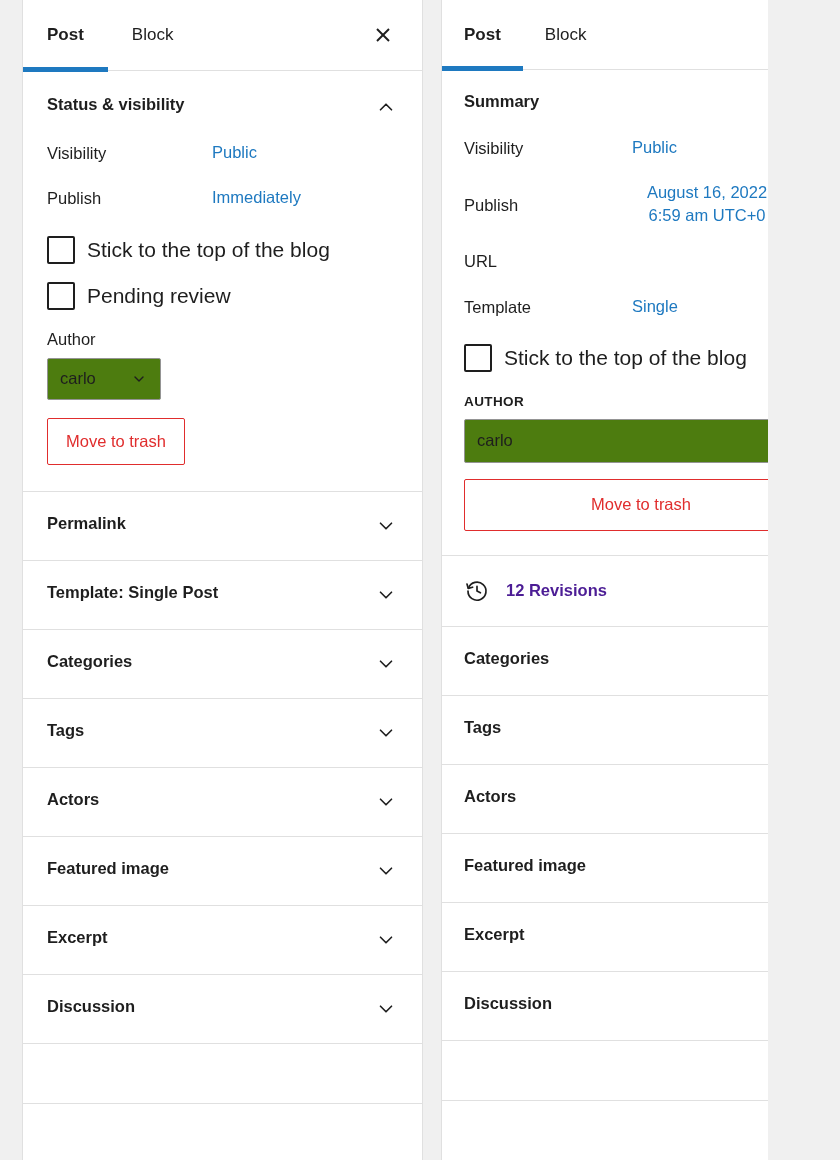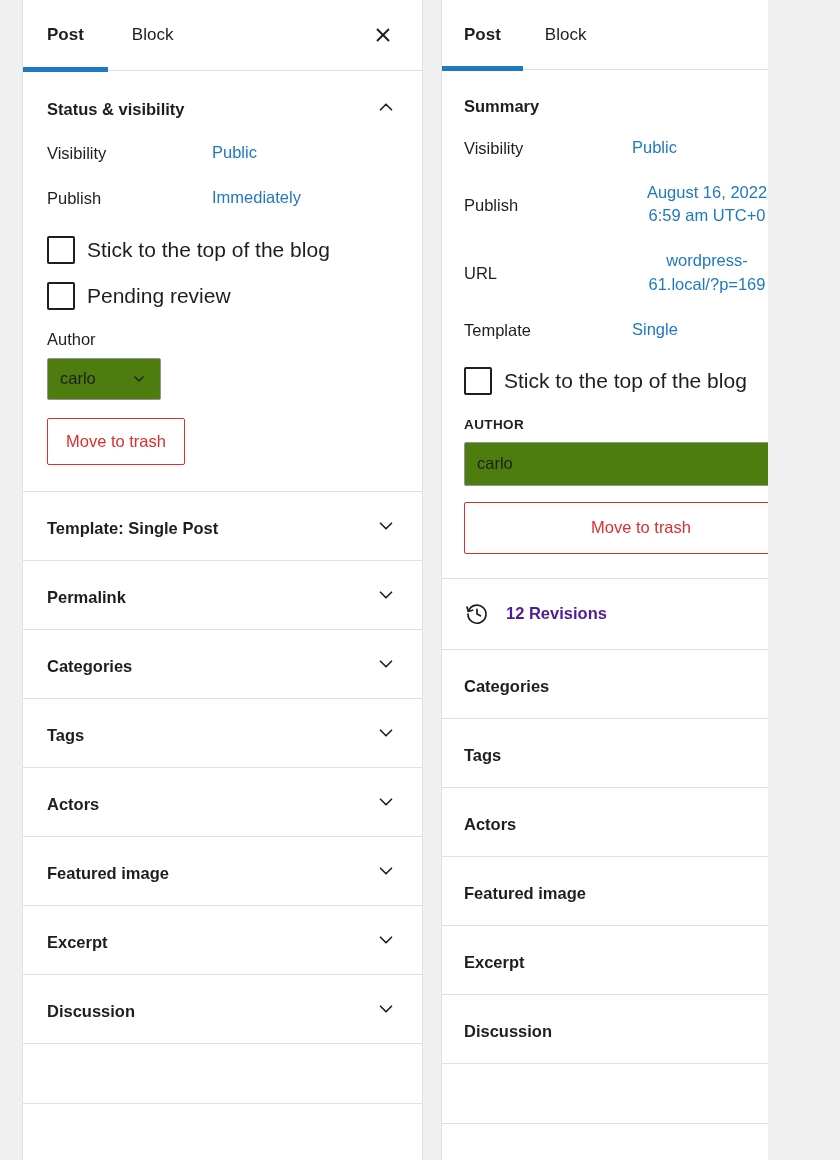--- a/index.html
+++ b/index.html
@@ -59,21 +59,21 @@
     color: #1e1e1e;
     background: none; border: none;
   }
   .panel-right .tab { padding: 0 22px; }
   .panel-right .tabbar { height: 70px; }
   .panel-right .tab { height: 70px; }
 
   
   .section { border-bottom: 1px solid #e0e0e0; }
   .section-head {
-    display: flex; align-items: flex-end; justify-content: space-between;
+    display: flex; align-items: flex-start; justify-content: space-between;
     cursor: pointer;
     background: none; border: none; width: 100%;
     font-family: inherit;
     text-align: left;
   }
   .section-title {
     font-size: 16.5px;
     font-weight: 600;
     color: #1e1e1e;
   }
@@ -258,31 +258,31 @@
               </svg>
           </span>
         </div>
 
         <button class="btn-trash">Move to trash</button>
       </div>
     </div>
 
     <div class="section">
       <button class="section-head collapsed-row">
+        <span class="section-title">Permalink</span>
+        <span class="chev">
+            <svg width="22" height="22" viewBox="0 0 24 24" fill="none" stroke="currentColor" stroke-width="1.8" stroke-linecap="round" stroke-linejoin="round">
+              <polyline points="6 9 12 15 18 9"></polyline>
+            </svg>
+          </span>
+      </button>
+    </div>
+    <div class="section">
+      <button class="section-head collapsed-row">
         <span class="section-title">Template: Single Post</span>
-        <span class="chev">
-            <svg width="22" height="22" viewBox="0 0 24 24" fill="none" stroke="currentColor" stroke-width="1.8" stroke-linecap="round" stroke-linejoin="round">
-              <polyline points="6 9 12 15 18 9"></polyline>
-            </svg>
-          </span>
-      </button>
-    </div>
-    <div class="section">
-      <button class="section-head collapsed-row">
-        <span class="section-title">Permalink</span>
         <span class="chev">
             <svg width="22" height="22" viewBox="0 0 24 24" fill="none" stroke="currentColor" stroke-width="1.8" stroke-linecap="round" stroke-linejoin="round">
               <polyline points="6 9 12 15 18 9"></polyline>
             </svg>
           </span>
       </button>
     </div>
     <div class="section">
       <button class="section-head collapsed-row">
         <span class="section-title">Categories</span>
@@ -382,21 +382,20 @@
           <button class="meta-value">Public</button>
         </div>
 
         <div class="meta-row two-line">
           <span class="meta-label">Publish</span>
           <button class="meta-value">August 16, 2022 6:59 am UTC+0</button>
         </div>
 
         <div class="meta-row two-line">
           <span class="meta-label">URL</span>
-          <button class="meta-value">wordpress-61.local/?p=169</button>
         </div>
 
         <div class="meta-row" style="margin-bottom:26px;">
           <span class="meta-label">Template</span>
           <button class="meta-value">Single</button>
         </div>
 
         <label class="cb-row" style="margin-bottom:22px;">
           <span class="cb"></span>
           <span class="cb-label">Stick to the top of the blog</span>

